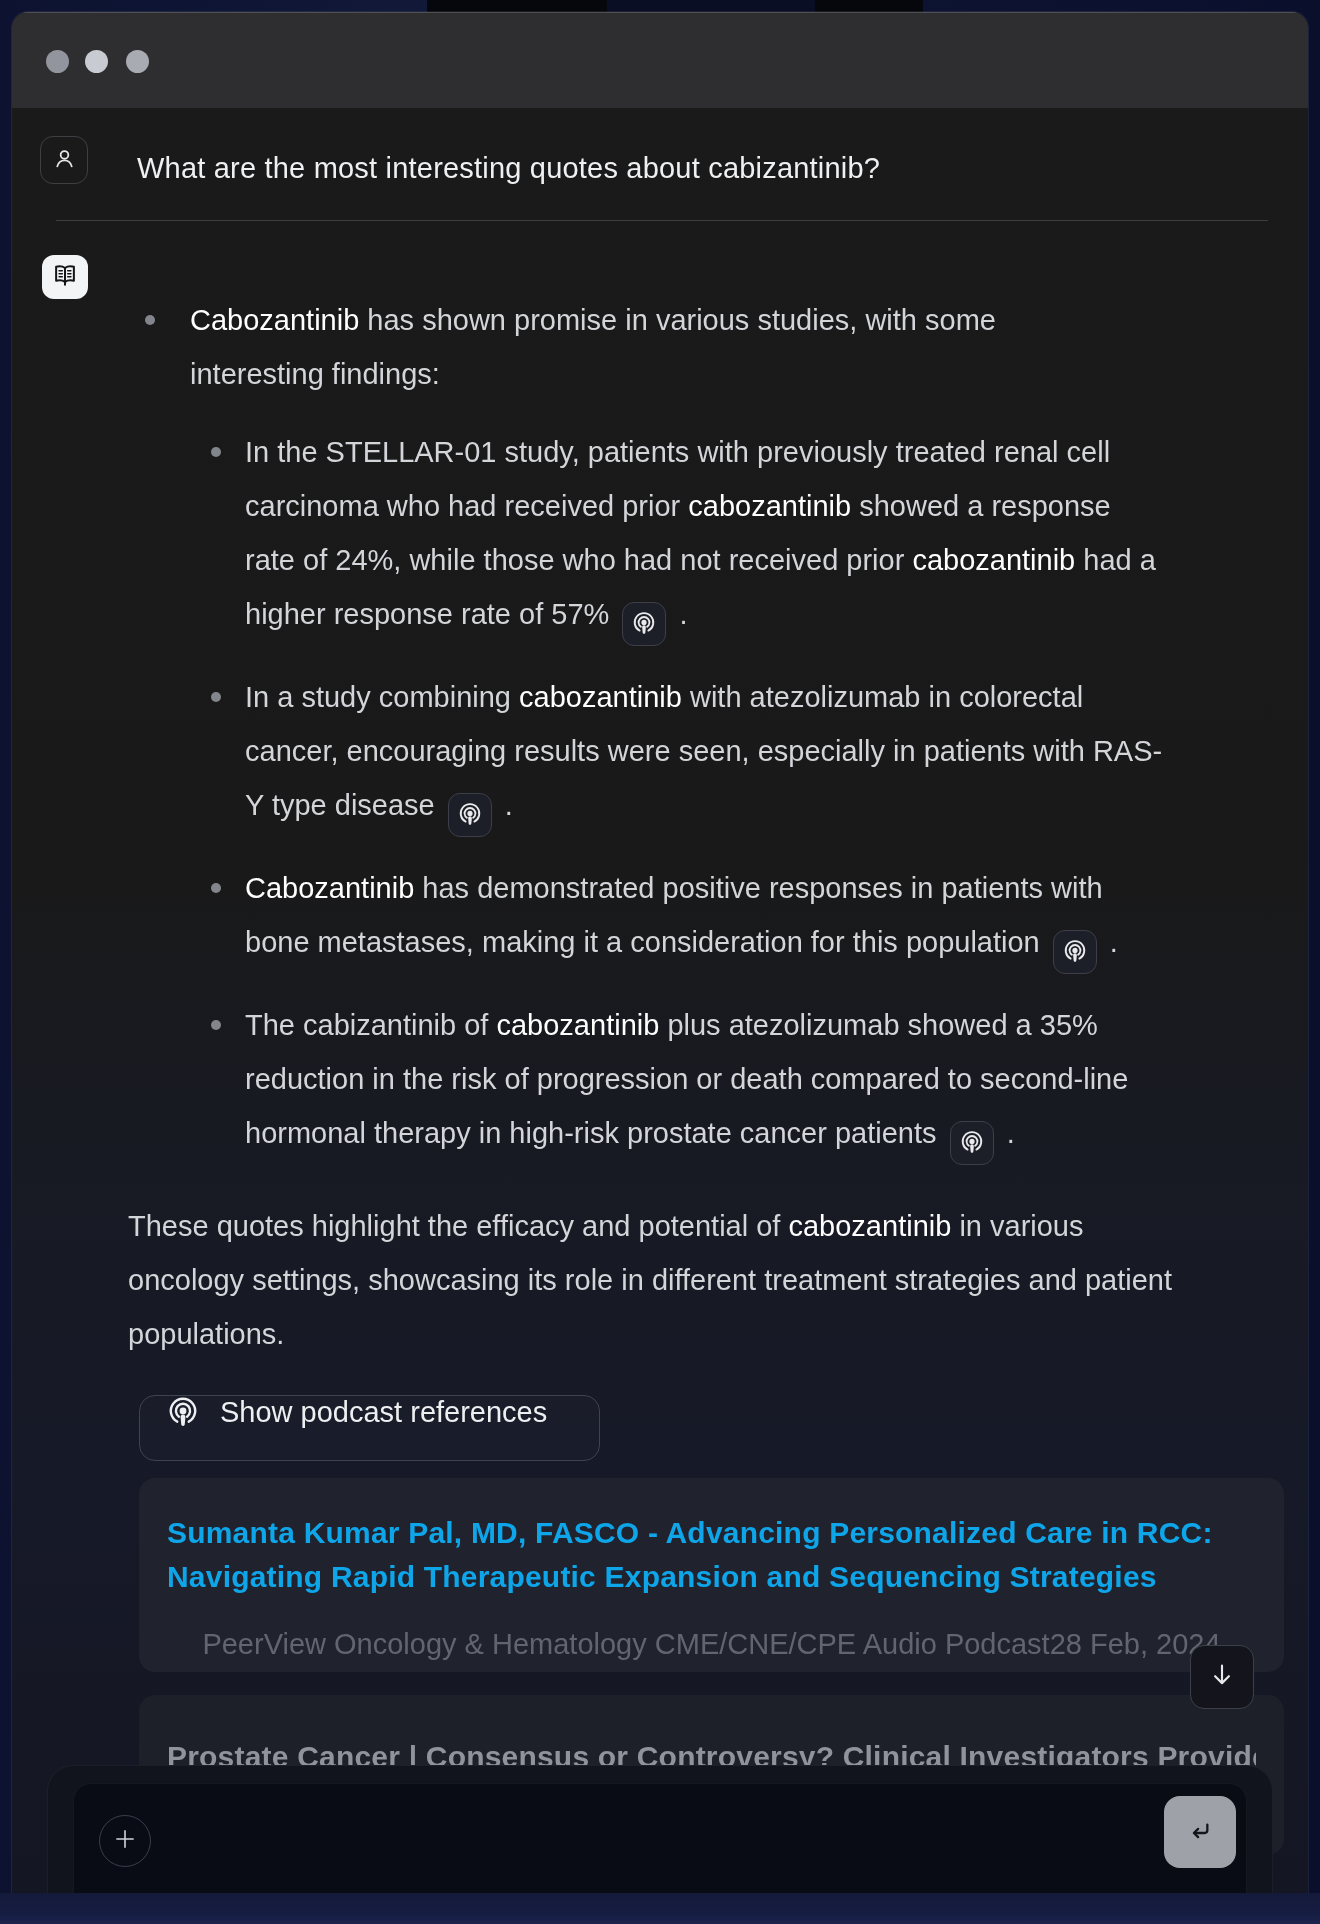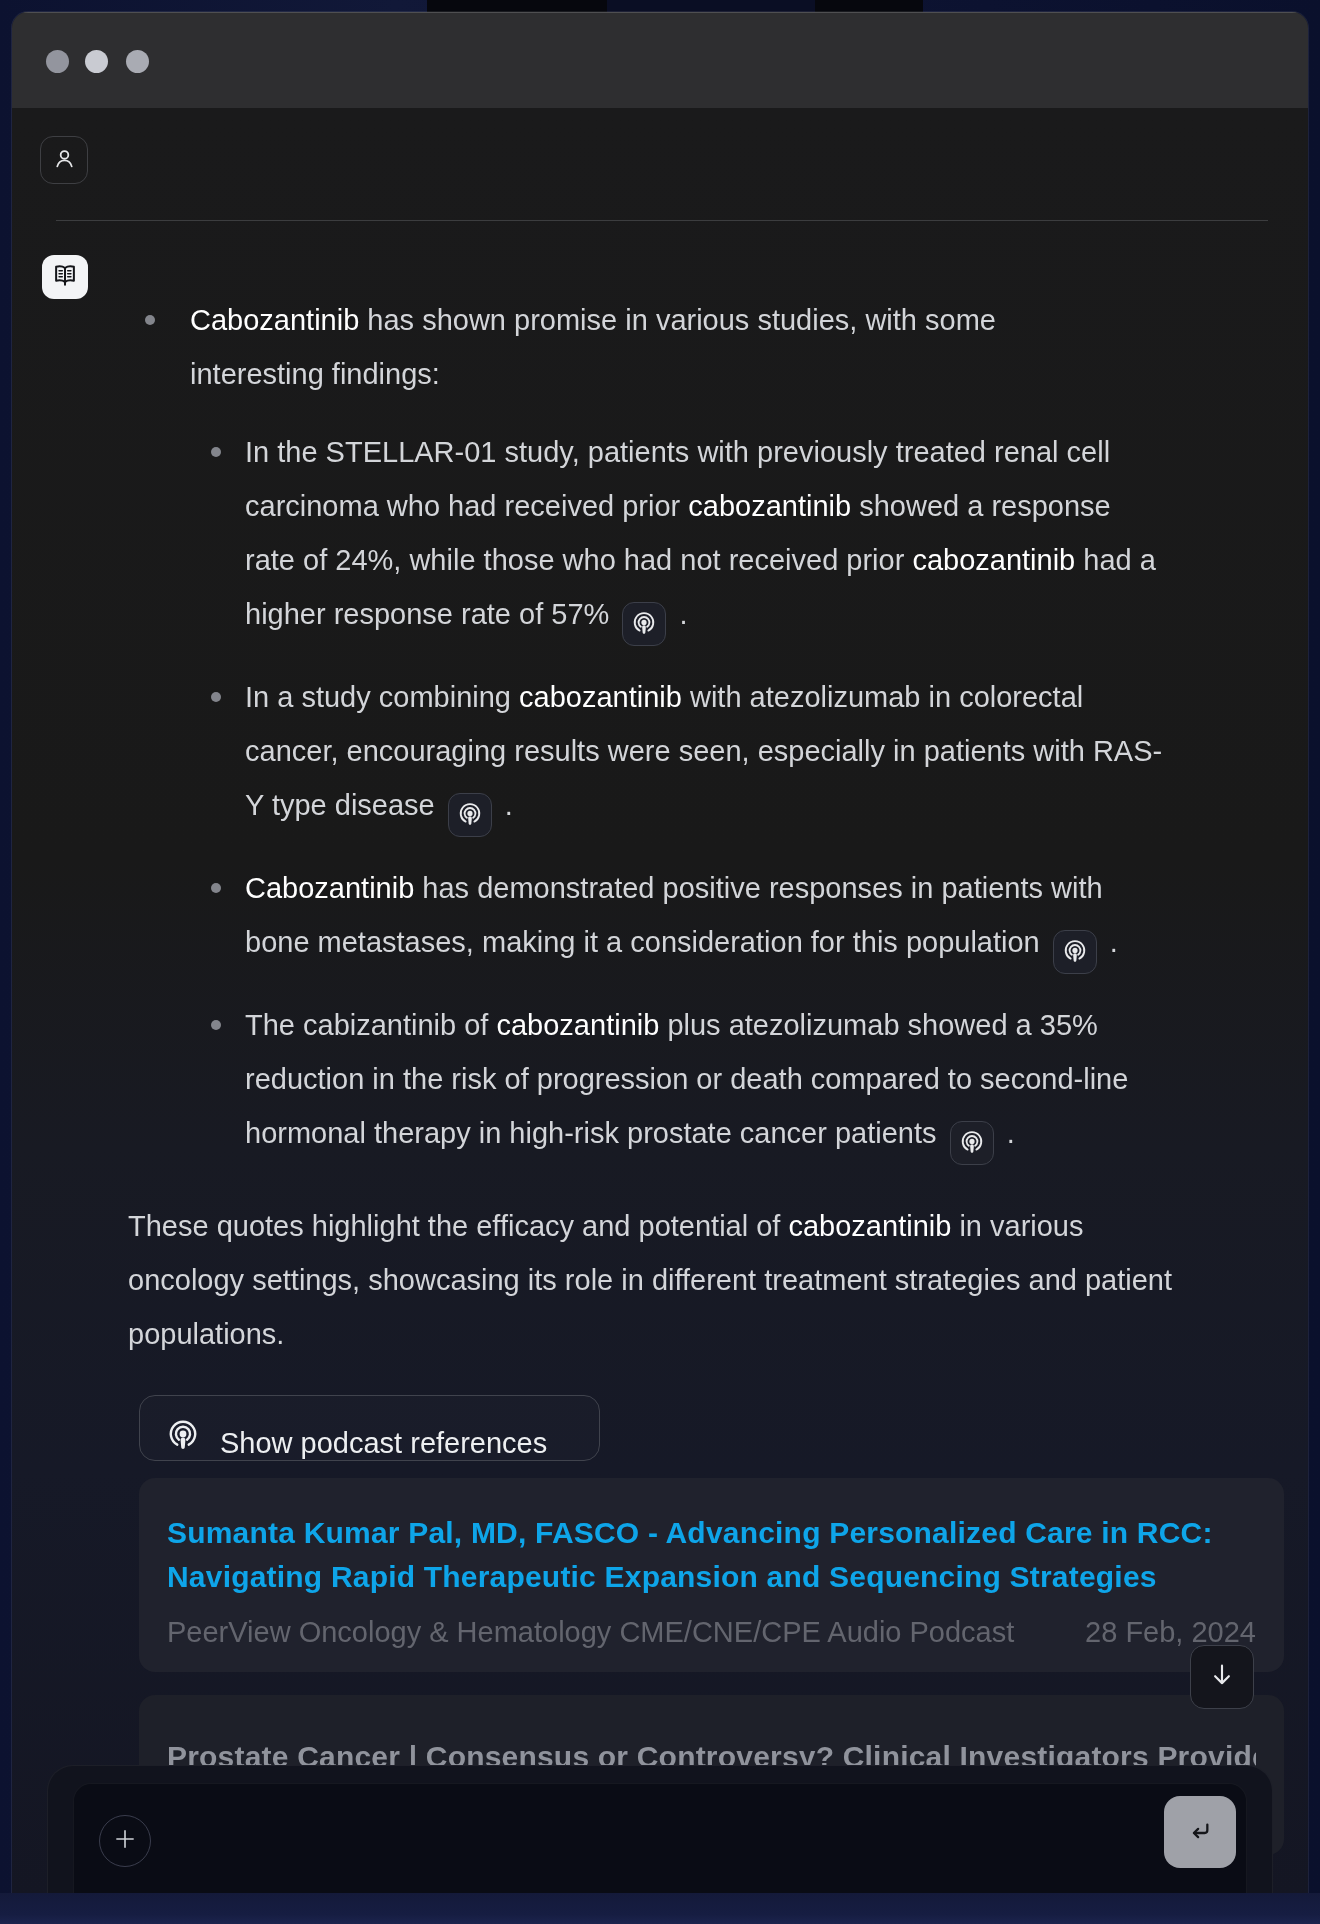--- a/index.html
+++ b/index.html
@@ -64,29 +64,29 @@
     display:inline-flex;width:44px;height:44px;box-sizing:border-box;border-radius:12px;
     background:#1d1f28;border:1px solid #3c3f49;align-items:center;justify-content:center;
     vertical-align:-13px;margin:0 5px;
   }
 
   .summary{position:absolute;left:116px;top:1091px;width:1060px;font-size:29px;line-height:54px;color:#d3d5d9;}
 
   .ref-toggle{
     position:absolute;left:127px;top:1287px;width:461px;height:66px;box-sizing:border-box;
     border:1px solid #40434d;border-radius:16px;background:rgba(255,255,255,0.015);
-    display:flex;align-items:flex-end;gap:20px;padding:0 26px;color:#edeff1;font-size:29px;cursor:pointer;
+    display:flex;align-items:flex-start;gap:20px;padding:0 26px;color:#edeff1;font-size:29px;cursor:pointer;
   }
 
   .ref-card{
     position:absolute;left:127px;width:1145px;box-sizing:border-box;border-radius:16px;
   }
   .card-1{top:1370px;height:194px;background:#20222d;padding:33px 28px 0;}
   .card-title{font-size:30px;font-weight:700;color:#0ea5e9;line-height:44px;letter-spacing:.2px;}
-  .card-meta{display:flex;justify-content:space-between;margin-top:17px;font-size:29px;color:#63656e;}
+  .card-meta{display:flex;justify-content:center;margin-top:29px;font-size:29px;color:#63656e;}
   .card-2{top:1587px;height:160px;background:#1e2029;padding:40px 28px 0;}
   .card-2 .card-title{color:#90939c;white-space:nowrap;overflow:hidden;}
 
   .scroll-btn{
     position:absolute;left:1178px;top:1537px;width:64px;height:64px;box-sizing:border-box;
     background:#14151c;border:1px solid #3d404a;border-radius:14px;
     display:flex;align-items:center;justify-content:center;cursor:pointer;
   }
 
   .sheet{
@@ -133,20 +133,21 @@
   </div>
 
   <div class="content">
 
     <div class="q-avatar">
       <span><svg width="27" height="27" viewBox="0 0 24 24" fill="none" stroke="#e5e6e8" stroke-width="1.6" stroke-linecap="round">
             <circle cx="12" cy="8.8" r="3.4"></circle>
             <path d="M5.6 19c1-3.7 3.4-5.3 6.4-5.3s5.4 1.6 6.4 5.3"></path>
           </svg></span>
     </div>
+    <div class="q-text">What are the most interesting quotes about cabizantinib?</div>
 
     <div class="divider"></div>
 
     <div class="a-avatar">
       <span><svg width="30" height="30" viewBox="0 0 24 24" fill="none" stroke="#141519" stroke-width="1.6" stroke-linejoin="round" stroke-linecap="round">
             <path d="M12 6.4C10.2 5 7.4 4.8 4.9 5.4v11.2c2.5-.6 5.3-.4 7.1 1 1.8-1.4 4.6-1.6 7.1-1V5.4C16.6 4.8 13.8 5 12 6.4Z"></path>
             <path d="M12 6.4v11.2"></path>
             <path d="M7.3 8.6h2.5M7.3 11h2.5M7.3 13.4h2.5M14.2 8.6h2.5M14.2 11h2.5M14.2 13.4h2.5" stroke-width="1.3"></path>
             <path d="M12 17.6v2.1"></path>
           </svg></span>

